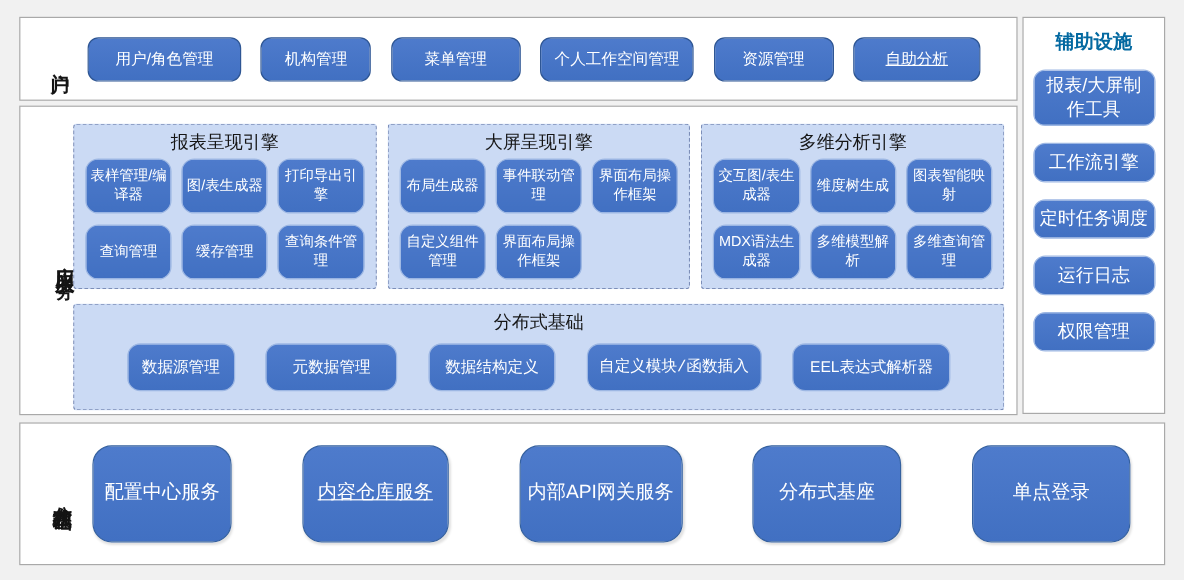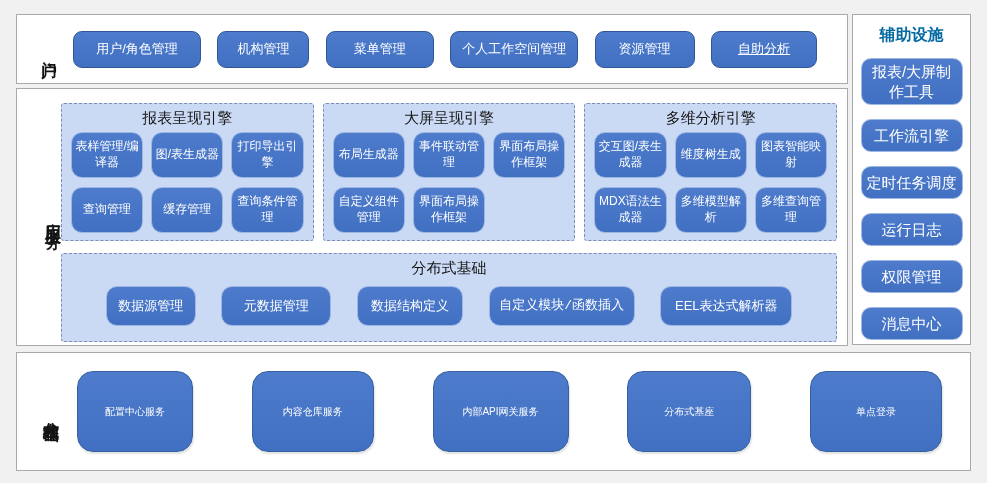--- a/index.html
+++ b/index.html
@@ -124,27 +124,27 @@
   }
   .aux-btn.tall { height: 47px; }
 
   
   .dist-btns {
     flex: 1; display: flex; align-items: center;
     justify-content: space-between;
     padding: 0 28px 0 18px;
   }
   .dist-btn {
-    height: 81px; font-size: 10px;
+    height: 81px; font-size: 16px;
     border: 1.5px solid #35619f;
     border-radius: 16px;
     box-shadow: 1px 2px 2px rgba(0,0,0,0.12);
   }
   .dist-btn:nth-child(1) { width: 116px; }
-  .dist-btn:nth-child(2) { width: 122px; }
+  .dist-btn:nth-child(2) { width: 122px; text-decoration: underline; }
   .dist-btn:nth-child(3) { width: 136px; }
   .dist-btn:nth-child(4) { width: 124px; }
   .dist-btn:nth-child(5) { width: 132px; }
   .dist-btn:nth-child(6) { width: 142px; padding-left: 15px; }
 </style>
 </head>
 <body>
 
 <div class="canvas">
 
@@ -216,21 +216,20 @@
   </div>
 
   <div class="section" id="aux-section">
     <div class="aux-title">辅助设施</div>
     <div class="aux-btns">
       <div class="btn aux-btn tall">报表/大屏制作工具</div>
       <div class="btn aux-btn">工作流引擎</div>
       <div class="btn aux-btn">定时任务调度</div>
       <div class="btn aux-btn">运行日志</div>
       <div class="btn aux-btn">权限管理</div>
-      <div class="btn aux-btn">消息中心</div>
     </div>
   </div>
 
   <div class="section" id="dist-section">
     <div class="v-label">分布式基础</div>
     <div class="dist-btns">
       <div class="btn dist-btn">配置中心服务</div>
       <div class="btn dist-btn">内容仓库服务</div>
       <div class="btn dist-btn">内部API网关服务</div>
       <div class="btn dist-btn">分布式基座</div>

